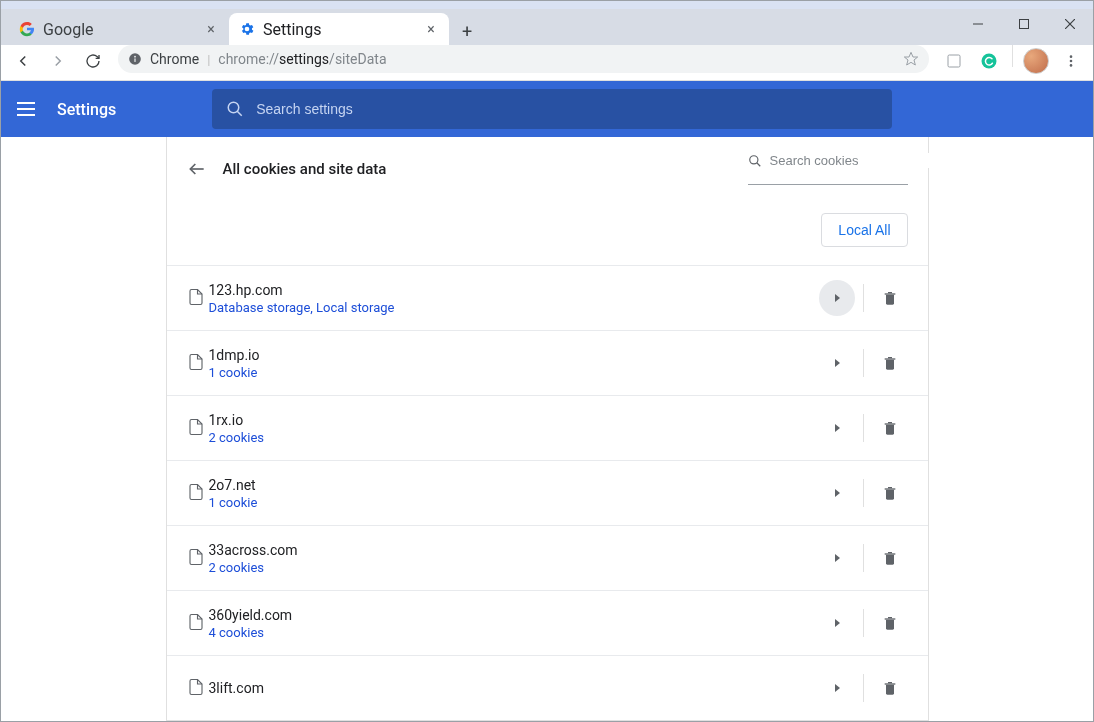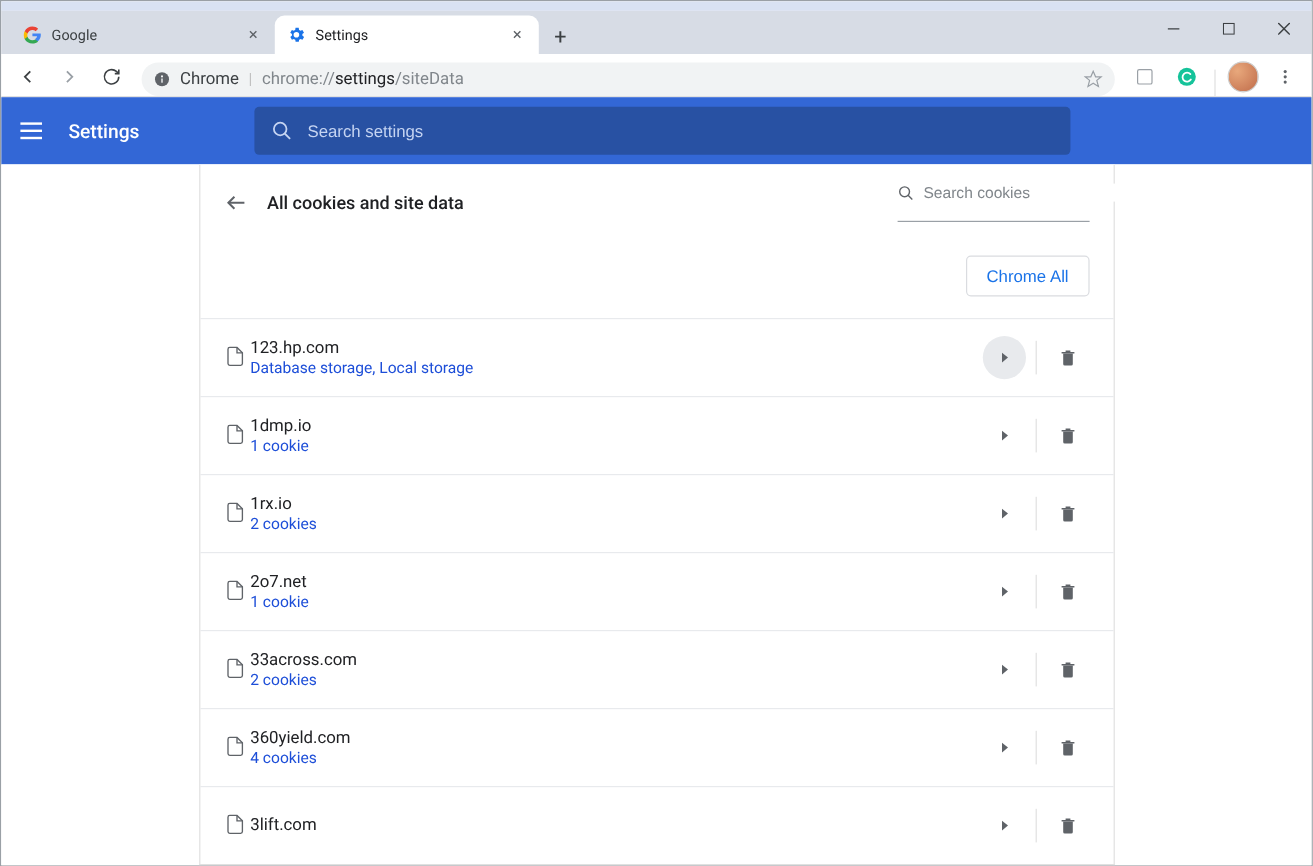--- a/index.html
+++ b/index.html
@@ -5,28 +5,28 @@
   * { box-sizing: border-box; margin: 0; padding: 0; }
   body { font-family: "Segoe UI", Roboto, Arial, sans-serif; font-size: 13px; color: #202124; background: #fff; width: 1094px; height: 722px; overflow: hidden; border: 1px solid #9aa0a6; }
 
   
   .titlebar { height: 8px; background: #d9e2f3; }
   .tabstrip { display: flex; align-items: flex-end; height: 36px; background: #d7dce5; padding: 0 8px 0 8px; position: relative; }
   .tab { display: flex; align-items: center; gap: 8px; height: 32px; padding: 0 10px; border-radius: 8px 8px 0 0; min-width: 220px; position: relative; }
   .tab.inactive { background: transparent; color: #3c4043; }
   .tab.active { background: #fff; }
   .tab .favicon { width: 16px; height: 16px; display: flex; align-items: center; justify-content: center; }
-  .tab .label { flex: 1; font-size: 12px; white-space: nowrap; overflow: hidden; text-overflow: ellipsis; }
+  .tab .label { flex: 1; font-size: 16px; white-space: nowrap; overflow: hidden; text-overflow: ellipsis; }
   .tab .close { width: 16px; height: 16px; display:flex; align-items:center; justify-content:center; color:#5f6368; font-size: 14px; }
   .newtab { width: 28px; height: 28px; display:flex; align-items:center; justify-content:center; color:#3c4043; font-size: 18px; margin-left: 4px; }
   .wincontrols { position: absolute; right: 0; top: 0; display: flex; }
   .wincontrols .w { width: 46px; height: 30px; display:flex; align-items:center; justify-content:center; color:#3c4043; }
 
   
-  .toolbar { display: flex; align-items: flex-end; height: 36px; background: #fff; border-bottom: 1px solid #e0e0e0; padding: 0 6px; gap: 3px; }
+  .toolbar { display: flex; align-items: flex-start; height: 36px; background: #fff; border-bottom: 1px solid #e0e0e0; padding: 0 6px; gap: 3px; }
   .icbtn { width: 32px; height: 32px; display:flex; align-items:center; justify-content:center; border-radius: 50%; color:#5f6368; }
   .omnibox { flex: 1; height: 28px; background: #f1f3f4; border-radius: 14px; display: flex; align-items: center; padding: 0 10px; gap: 8px; margin: 0 6px; color:#5f6368; }
   .omnibox .url { flex:1; font-size: 14px; color:#80868b; }
   .omnibox .url .dark { color:#202124; }
   .avatar { width: 26px; height: 26px; border-radius: 50%; background: radial-gradient(circle at 30% 30%, #e8a87c, #c06c4a); border: 1px solid #ccc; }
 
   
   .settingsbar { height: 56px; background: #3367d6; display:flex; align-items:center; padding: 0 16px; gap: 16px; }
   .hamburger { width: 24px; height: 24px; display:flex; flex-direction:column; justify-content:center; gap:4px; }
   .hamburger span { display:block; height:2px; background:#fff; width: 18px; }
@@ -208,21 +208,21 @@
           <svg width="14" height="14" viewBox="0 0 24 24" fill="none" stroke="#5f6368" stroke-width="2">
               <circle cx="10" cy="10" r="7"></circle>
               <line x1="21" y1="21" x2="15" y2="15"></line>
             </svg>
         </span>
         <input placeholder="Search cookies" style="">
       </div>
     </div>
 
     <div class="removeall-row">
-      <button class="removeall">Chrome All</button>
+      <button class="removeall">Local All</button>
     </div>
 
     <div id="sitelist">
         <div class="siterow">
     <span class="fileicon">
       <svg width="18" height="18" viewBox="0 0 24 24" fill="none" stroke="#5f6368" stroke-width="1.5">
               <path d="M14 2H6a2 2 0 0 0-2 2v16a2 2 0 0 0 2 2h12a2 2 0 0 0 2-2V8z"></path>
               <polyline points="14 2 14 8 20 8"></polyline>
             </svg>
     </span>

